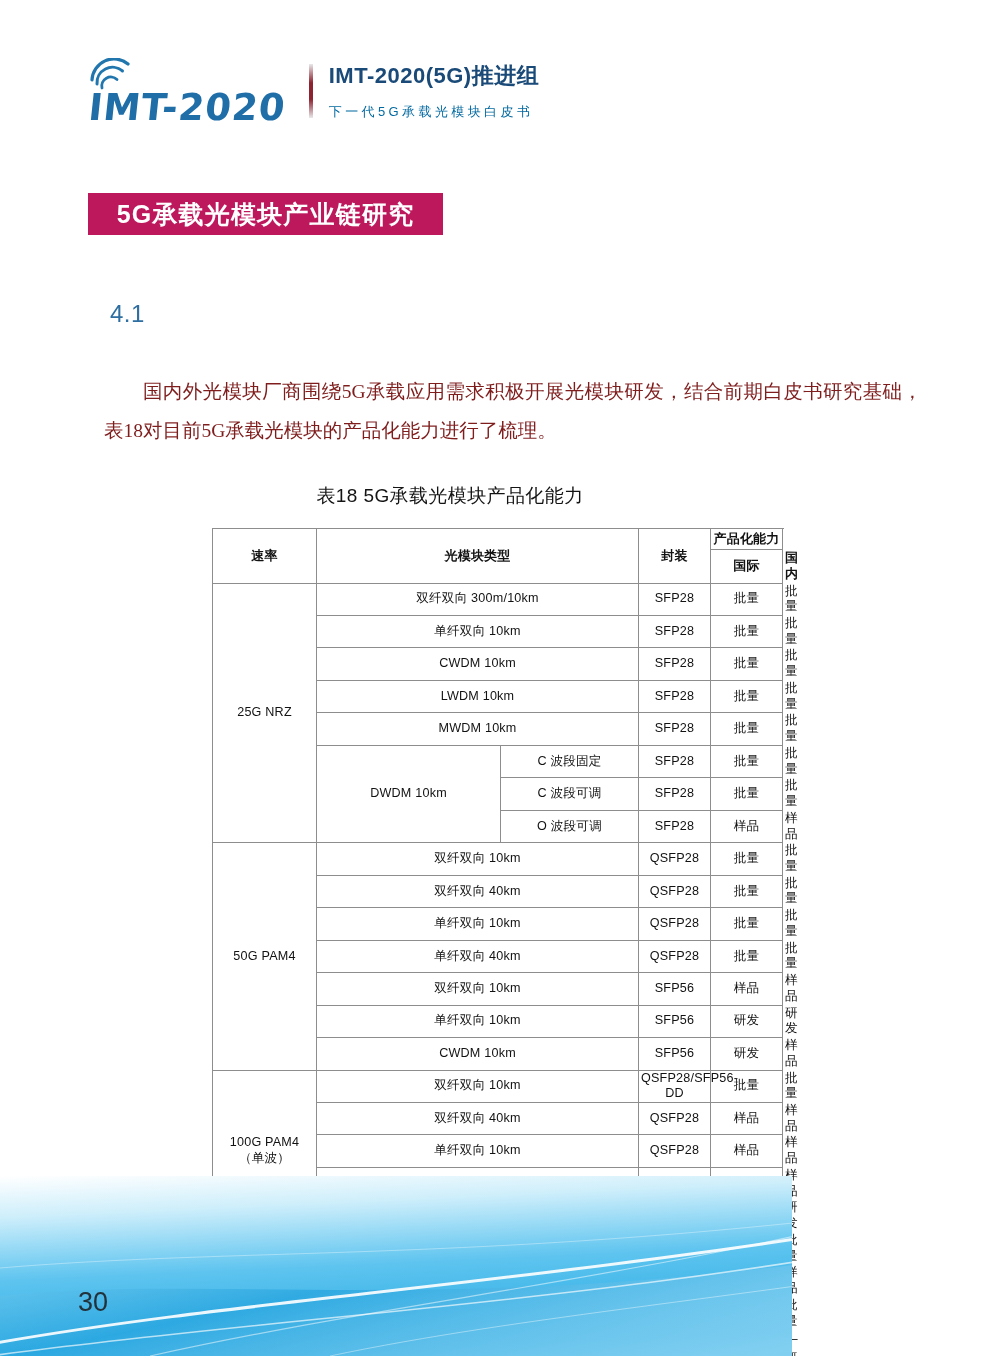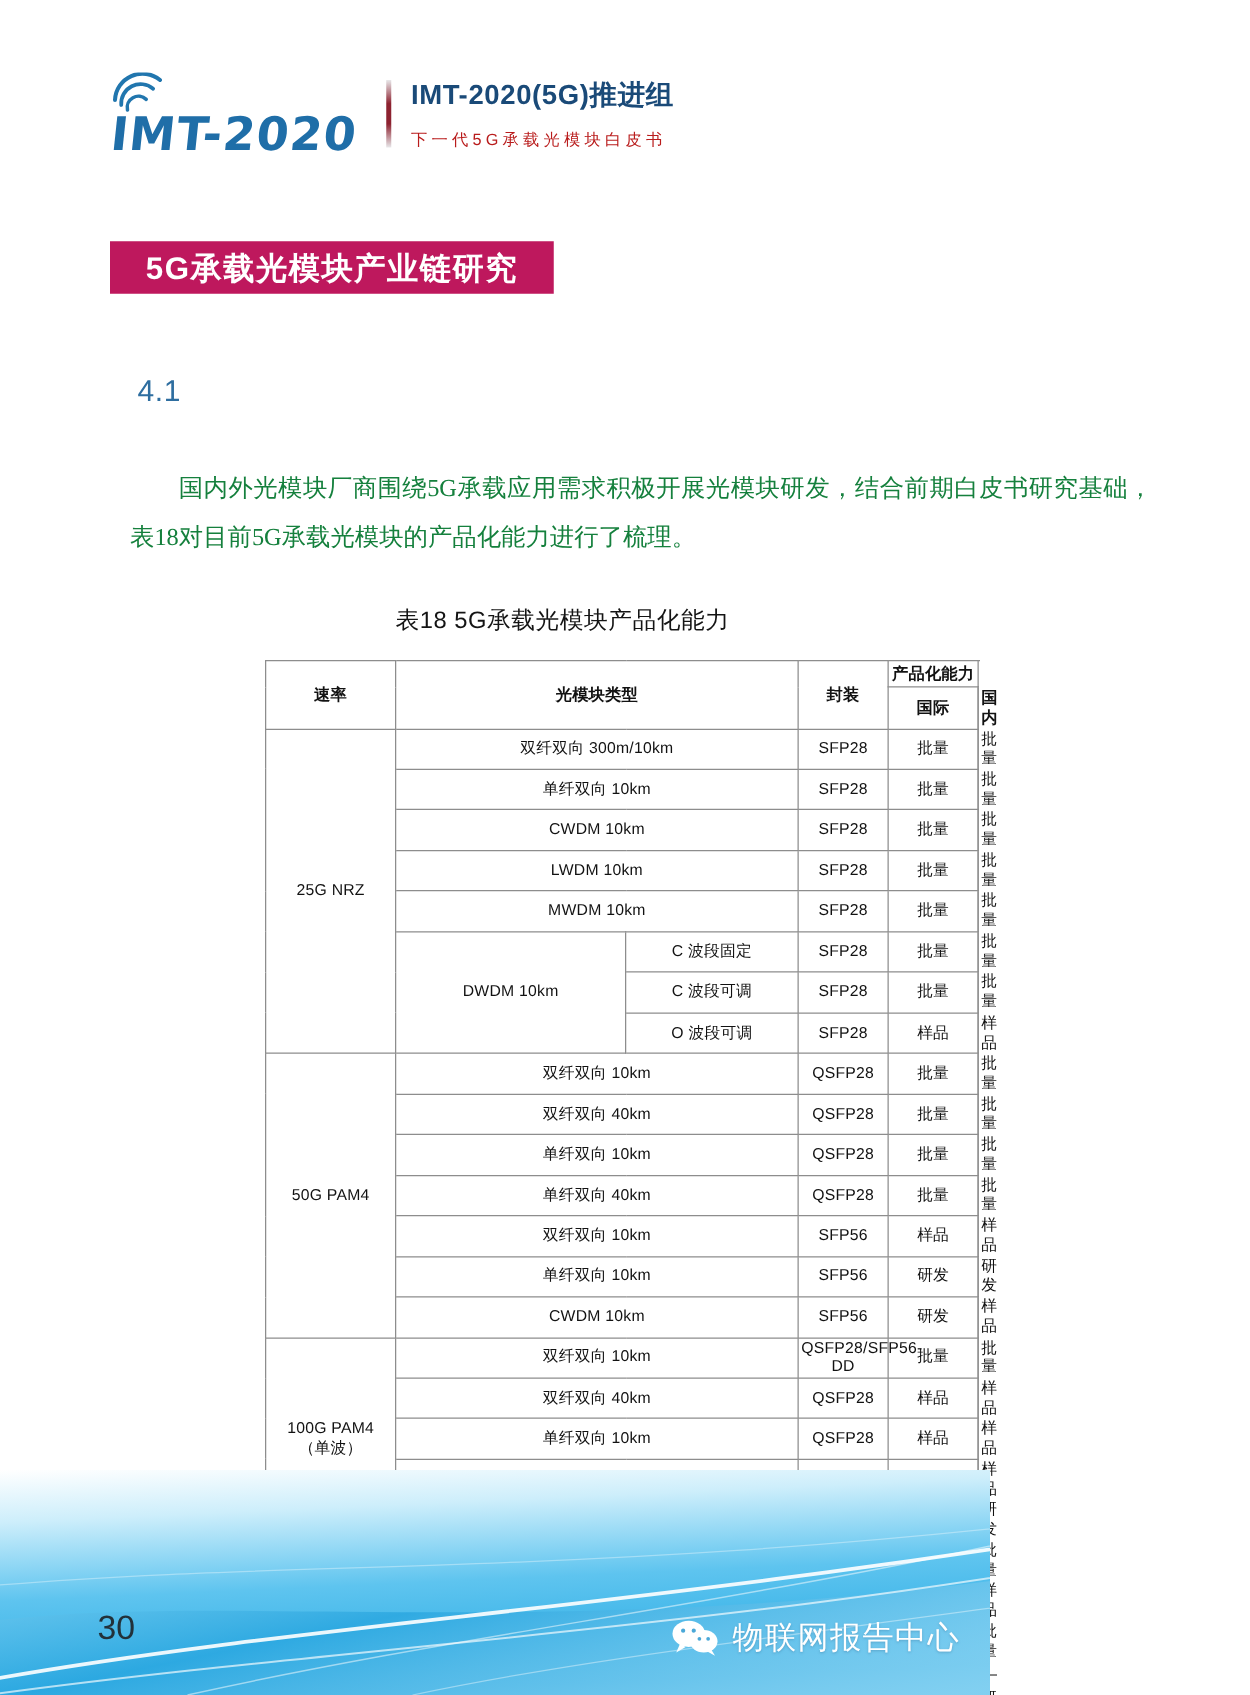--- a/index.html
+++ b/index.html
@@ -61,21 +61,21 @@
   }
   .logo-title {
     font-size: 22px;
     font-weight: bold;
     color: #1a4a78;
     letter-spacing: 0.5px;
     line-height: 1.15;
   }
   .logo-subtitle {
     font-size: 13px;
-    color: #b91c1c;
+    color: #0369a1;
     letter-spacing: 3.4px;
     margin-top: 17px;
     line-height: 1.1;
   }
 
   
   .chapter-banner {
     position: absolute;
     left: 88px;
     top: 193px;
@@ -113,21 +113,21 @@
 
   
   .body-paragraph {
     position: absolute;
     left: 104px;
     top: 352px;
     width: 818px;
     font-family: "Liberation Serif", "DejaVu Serif", serif;
     font-size: 19.5px;
     line-height: 39px;
-    color: #15803d;
+    color: #7f1d1d;
     text-indent: 39px;
     text-align: justify;
   }
 
   
   .table-caption {
     position: absolute;
     left: 0;
     top: 483px;
     width: 900px;
@@ -440,26 +440,13 @@
     </defs>
     <rect x="0" y="0" width="1000" height="180" fill="url(#fg)"></rect>
     <path d="M0 180 L0 120 C 220 95, 520 150, 1000 55 L1000 180 Z" fill="url(#fg2)"></path>
     <path d="M-10 168 C 260 120, 560 108, 1010 28" stroke="#ffffff" stroke-width="3" fill="none" opacity="0.9"></path>
     <path d="M-10 180 C 300 138, 620 126, 1010 48" stroke="#ffffff" stroke-width="1.6" fill="none" opacity="0.65"></path>
     <path d="M150 180 C 420 120, 700 96, 1010 6" stroke="#ffffff" stroke-width="1.2" fill="none" opacity="0.5"></path>
     <path d="M330 180 C 520 140, 760 120, 1010 78" stroke="#ffffff" stroke-width="1" fill="none" opacity="0.4"></path>
     <path d="M0 92 C 260 70, 520 88, 1000 22" stroke="#ffffff" stroke-width="1" fill="none" opacity="0.35"></path>
   </svg>
   <div class="page-number">30</div>
-  <div class="wechat-badge">
-    <svg width="40" height="30" viewBox="0 0 40 30">
-      <ellipse cx="15" cy="12" rx="13" ry="10.5" fill="#ffffff"></ellipse>
-      <path d="M8 20 L5 27 L12.5 22.5 Z" fill="#ffffff"></path>
-      <circle cx="10.5" cy="9.5" r="1.7" fill="#4aa8d8"></circle>
-      <circle cx="19" cy="9.5" r="1.7" fill="#4aa8d8"></circle>
-      <ellipse cx="27" cy="18" rx="11" ry="9" fill="#ffffff"></ellipse>
-      <path d="M33 24.5 L36 29.5 L29.5 26 Z" fill="#ffffff"></path>
-      <circle cx="23.5" cy="16" r="1.5" fill="#4aa8d8"></circle>
-      <circle cx="30.5" cy="16" r="1.5" fill="#4aa8d8"></circle>
-    </svg>
-    <span class="wechat-label">物联网报告中心</span>
-  </div>
 </div>
 
 </body></html>

